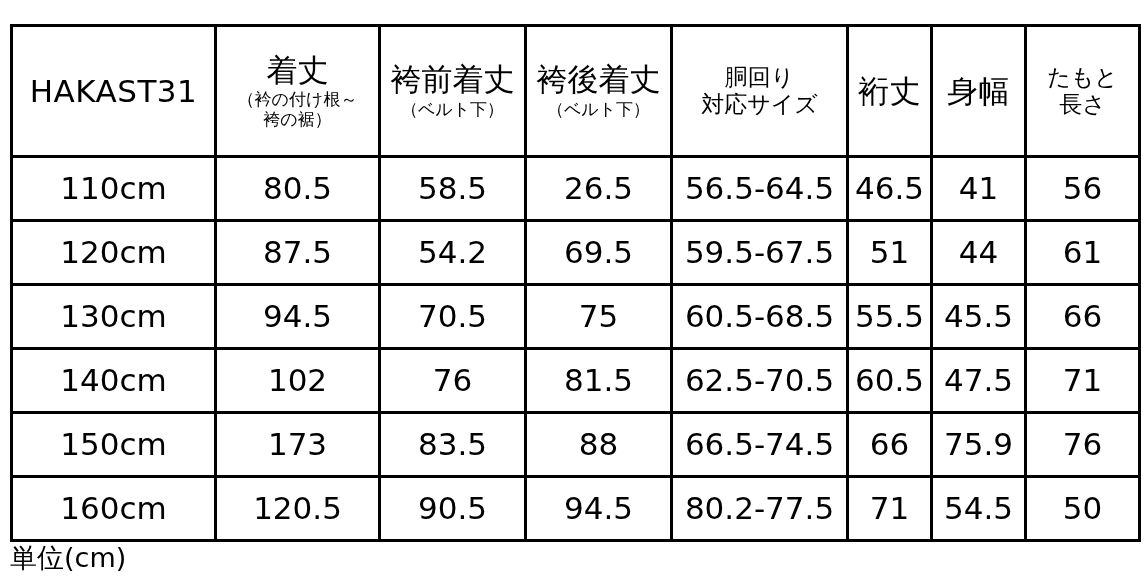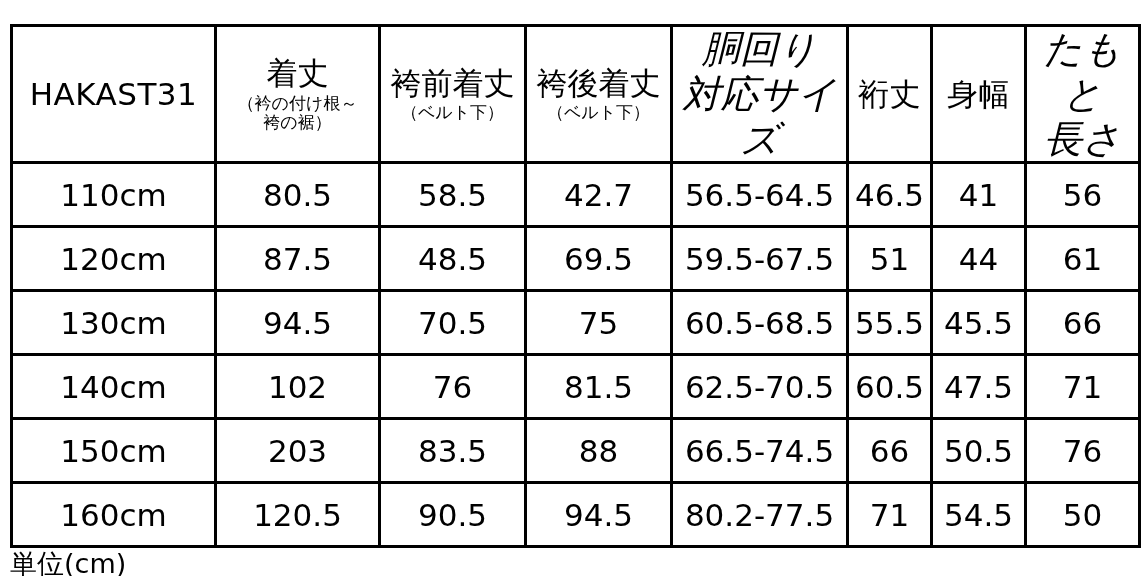--- a/index.html
+++ b/index.html
@@ -61,23 +61,22 @@
     line-height: 1.15;
   }
   .hdr-big {
     font-size: 31px;
   }
   .hdr-small {
     font-size: 17px;
     margin-top: 2px;
   }
   .hdr-two-line {
-    font-size: 38px;
+    font-size: 23px;
     line-height: 1.18;
-    font-style: italic;
   }
   .cell {
     font-size: 31px;
   }
   .unit-note {
     font-size: 27px;
     line-height: 1.2;
   }
 </style>
 </head>
@@ -131,30 +130,30 @@
         <th>
           <div class="hdr-two-line">たもと<br>長さ</div>
         </th>
       </tr>
     </thead>
     <tbody>
       <tr>
         <td class="cell">110cm</td>
         <td class="cell">80.5</td>
         <td class="cell">58.5</td>
-        <td class="cell">42.7</td>
+        <td class="cell">26.5</td>
         <td class="cell">56.5-64.5</td>
         <td class="cell">46.5</td>
         <td class="cell">41</td>
         <td class="cell">56</td>
       </tr>
       <tr>
         <td class="cell">120cm</td>
         <td class="cell">87.5</td>
-        <td class="cell">48.5</td>
+        <td class="cell">54.2</td>
         <td class="cell">69.5</td>
         <td class="cell">59.5-67.5</td>
         <td class="cell">51</td>
         <td class="cell">44</td>
         <td class="cell">61</td>
       </tr>
       <tr>
         <td class="cell">130cm</td>
         <td class="cell">94.5</td>
         <td class="cell">70.5</td>
@@ -169,26 +168,26 @@
         <td class="cell">102</td>
         <td class="cell">76</td>
         <td class="cell">81.5</td>
         <td class="cell">62.5-70.5</td>
         <td class="cell">60.5</td>
         <td class="cell">47.5</td>
         <td class="cell">71</td>
       </tr>
       <tr>
         <td class="cell">150cm</td>
-        <td class="cell">203</td>
+        <td class="cell">173</td>
         <td class="cell">83.5</td>
         <td class="cell">88</td>
         <td class="cell">66.5-74.5</td>
         <td class="cell">66</td>
-        <td class="cell">50.5</td>
+        <td class="cell">75.9</td>
         <td class="cell">76</td>
       </tr>
       <tr>
         <td class="cell">160cm</td>
         <td class="cell">120.5</td>
         <td class="cell">90.5</td>
         <td class="cell">94.5</td>
         <td class="cell">80.2-77.5</td>
         <td class="cell">71</td>
         <td class="cell">54.5</td>

